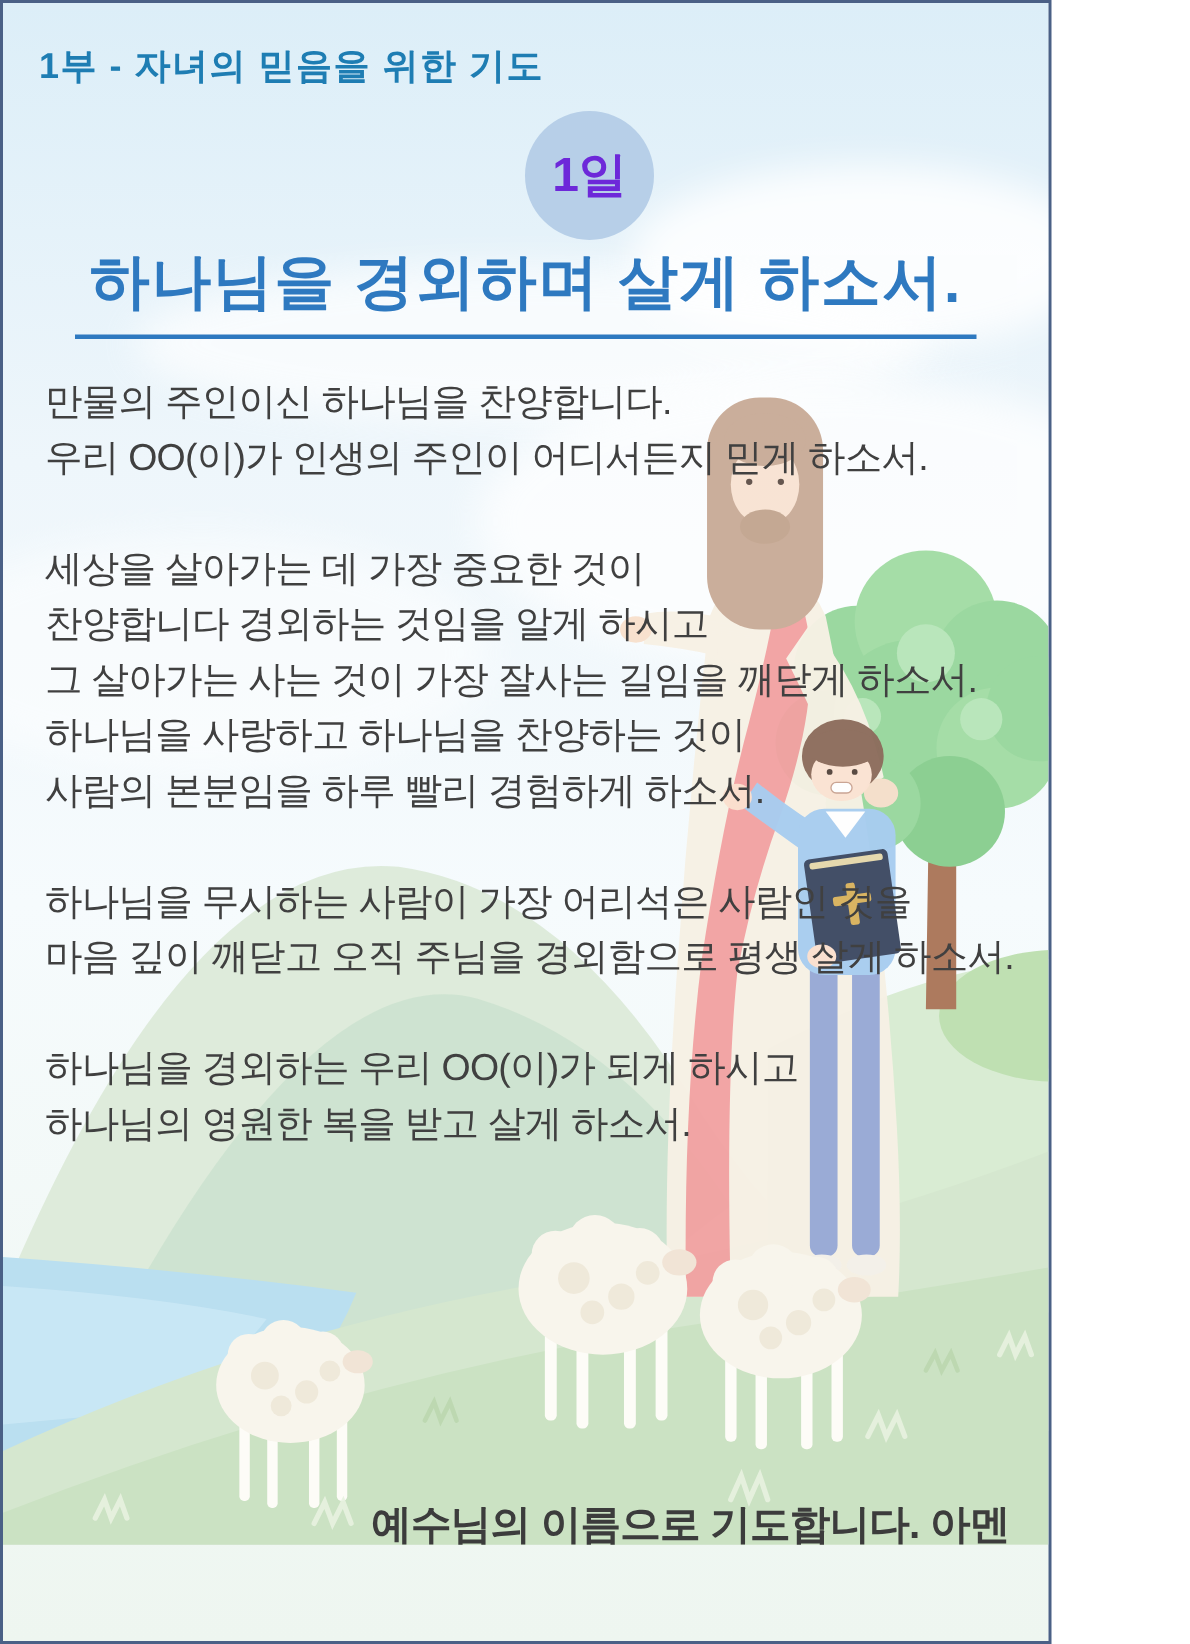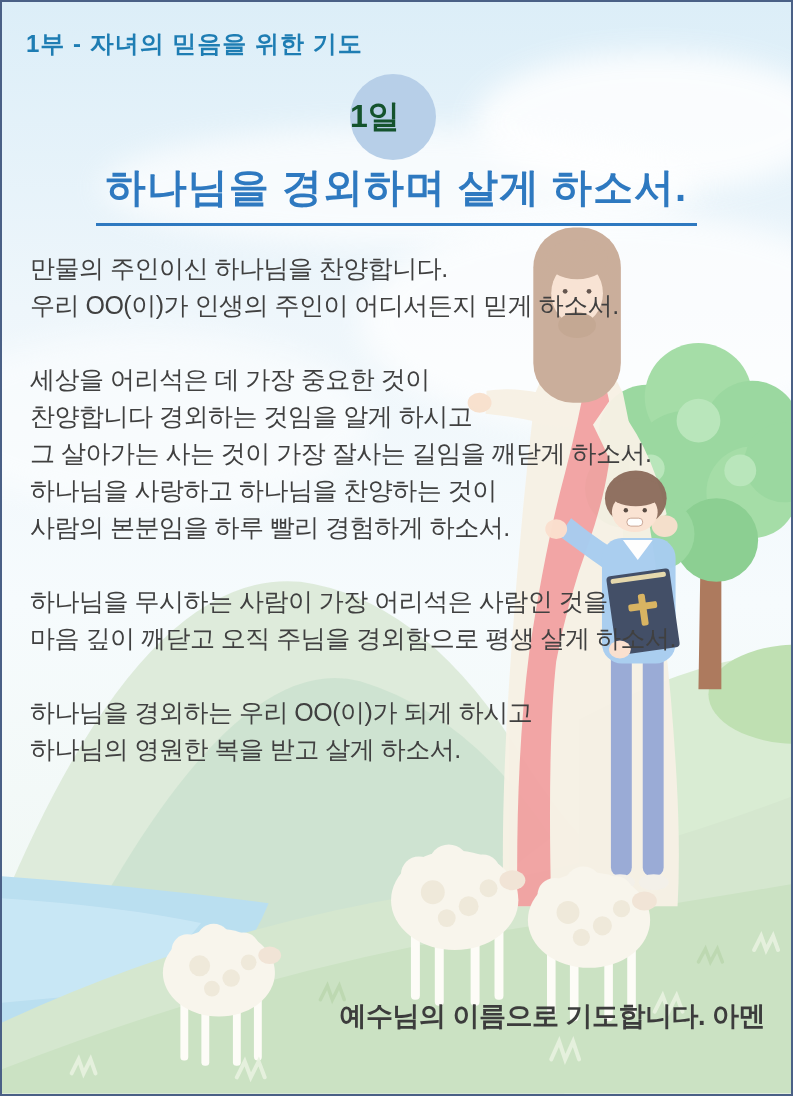--- a/index.html
+++ b/index.html
@@ -1,35 +1,35 @@
 <!DOCTYPE html>
 <html><head>
 <meta charset="utf-8">
 <style>
   html,body{margin:0;padding:0;background:#ffffff;}
   .page{
     position:relative;
-    width:793px;height:1096px;
+    width:701px;height:1096px;
     overflow:hidden;
     box-sizing:border-box;
     border:2px solid #4a6086;
     background:linear-gradient(180deg,#dceef8 0%,#eef6fb 28%,#f6fbfd 55%,#eef6f0 100%);
     font-family:"Liberation Sans",sans-serif;
   }
   .scene{position:absolute;left:0;top:0;width:100%;height:100%;display:block;}
   .part-header{
     position:absolute;left:24px;top:26px;
     font-size:24px;font-weight:bold;color:#1e7db3;letter-spacing:1px;
     white-space:nowrap;
   }
   .day-badge{
     position:absolute;left:348px;top:72px;width:86px;height:86px;
     border-radius:50%;background:#b7cfe8;
-    display:flex;align-items:center;
-    color:#14532d;font-size:32px;font-weight:bold;
+    display:flex;align-items:center;justify-content:center;
+    color:#6d28d9;font-size:32px;font-weight:bold;
   }
   .title-wrap{
     position:absolute;left:0;top:158px;width:100%;text-align:center;
   }
   .title-wrap .title{
     display:inline-block;
     font-size:40px;font-weight:bold;color:#2e79c0;
     border-bottom:3px solid #2e79c0;
     padding:0 10px 8px 10px;
     letter-spacing:1px;
@@ -172,21 +172,21 @@
   <div class="title-wrap">
     <span class="title">하나님을 경외하며 살게 하소서.</span>
   </div>
 
   <div class="prayer-body">
     <p>
       <span class="line">만물의 주인이신 하나님을 찬양합니다.</span>
       <span class="line">우리 OO(이)가 인생의 주인이 어디서든지 믿게 하소서.</span>
     </p>
     <p>
-      <span class="line">세상을 어리석은 데 가장 중요한 것이</span>
+      <span class="line">세상을 살아가는 데 가장 중요한 것이</span>
       <span class="line">찬양합니다 경외하는 것임을 알게 하시고</span>
       <span class="line">그 살아가는 사는 것이 가장 잘사는 길임을 깨닫게 하소서.</span>
       <span class="line">하나님을 사랑하고 하나님을 찬양하는 것이</span>
       <span class="line">사람의 본분임을 하루 빨리 경험하게 하소서.</span>
     </p>
     <p>
       <span class="line">하나님을 무시하는 사람이 가장 어리석은 사람인 것을</span>
       <span class="line">마음 깊이 깨닫고 오직 주님을 경외함으로 평생 살게 하소서.</span>
     </p>
     <p>

